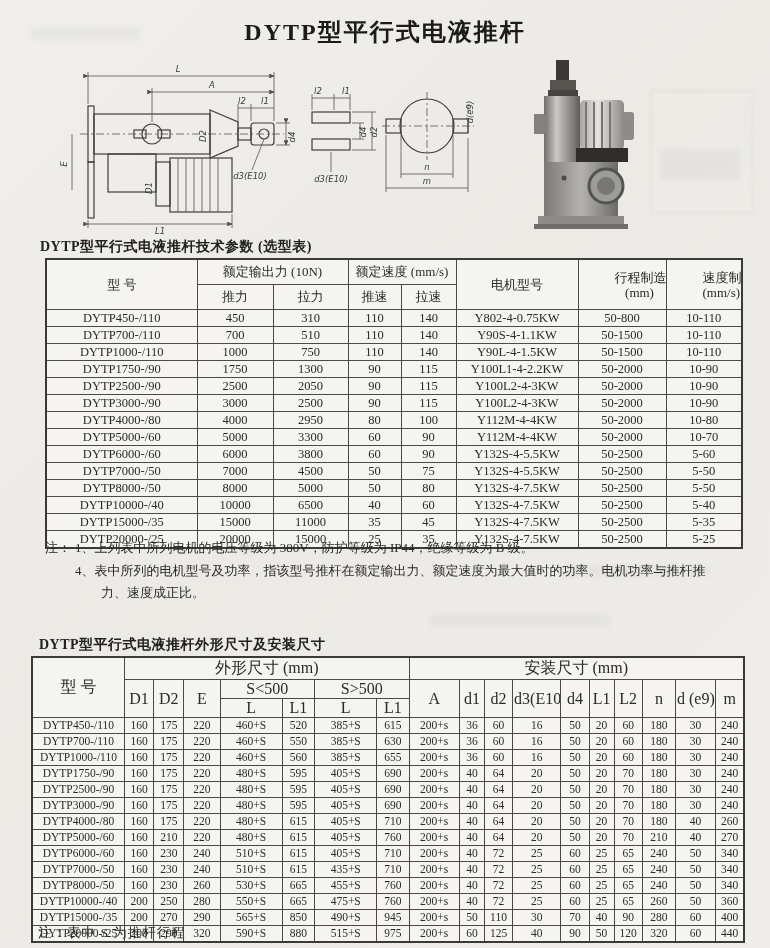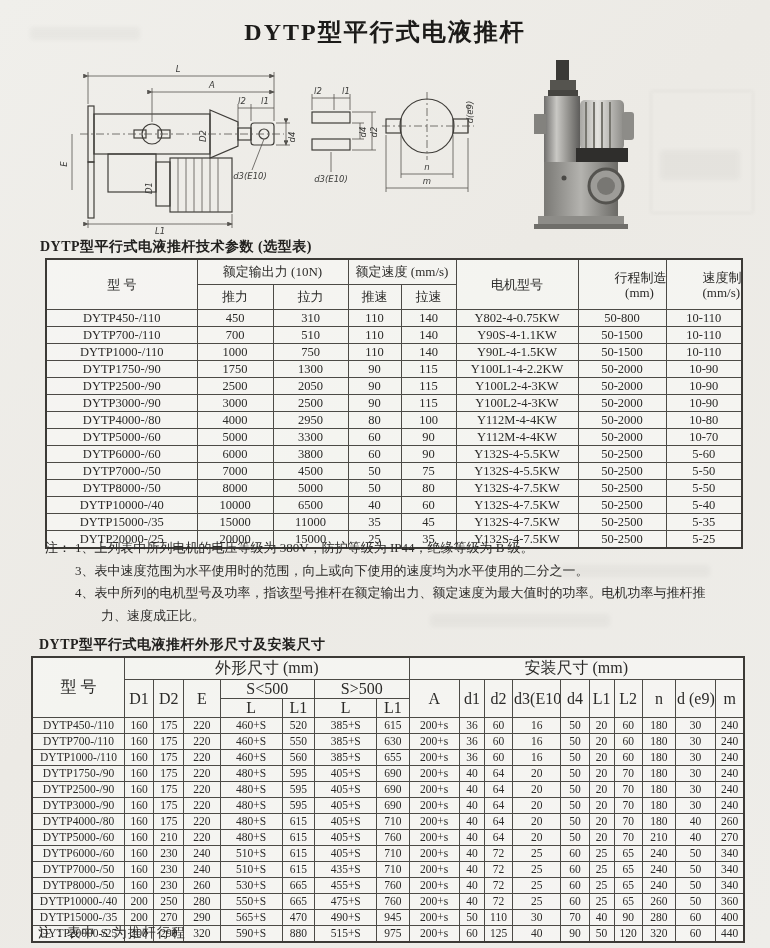--- a/index.html
+++ b/index.html
@@ -428,21 +428,20 @@
         <td>50-2500</td>
         <td>5-25</td>
       </tr>
     </tbody>
 </table>
 
 <div class="notes">
   <span class="note-label">注：</span>
   <div class="note-items">
     <div class="note-item">1、上列表中所列电机的电压等级为 380V，防护等级为 IP44，绝缘等级为 B 级。</div>
-    <div class="note-item">3、表中速度范围为水平使用时的范围，向上或向下使用的速度均为水平使用的二分之一。</div>
     <div class="note-item">4、表中所列的电机型号及功率，指该型号推杆在额定输出力、额定速度为最大值时的功率。电机功率与推杆推力、速度成正比。</div>
   </div>
 </div>
 
 <div class="section-title t2">DYTP型平行式电液推杆外形尺寸及安装尺寸</div>
 
 <table id="dim-table">
   <colgroup>
     <col style="width:92px">
       <col style="width:29px">
@@ -733,21 +732,21 @@
         <td>260</td>
         <td>50</td>
         <td>360</td>
       </tr>
       <tr>
         <td>DYTP15000-/35</td>
         <td>200</td>
         <td>270</td>
         <td>290</td>
         <td>565+S</td>
-        <td>470</td>
+        <td>850</td>
         <td>490+S</td>
         <td>945</td>
         <td>200+s</td>
         <td>50</td>
         <td>110</td>
         <td>30</td>
         <td>70</td>
         <td>40</td>
         <td>90</td>
         <td>280</td>

